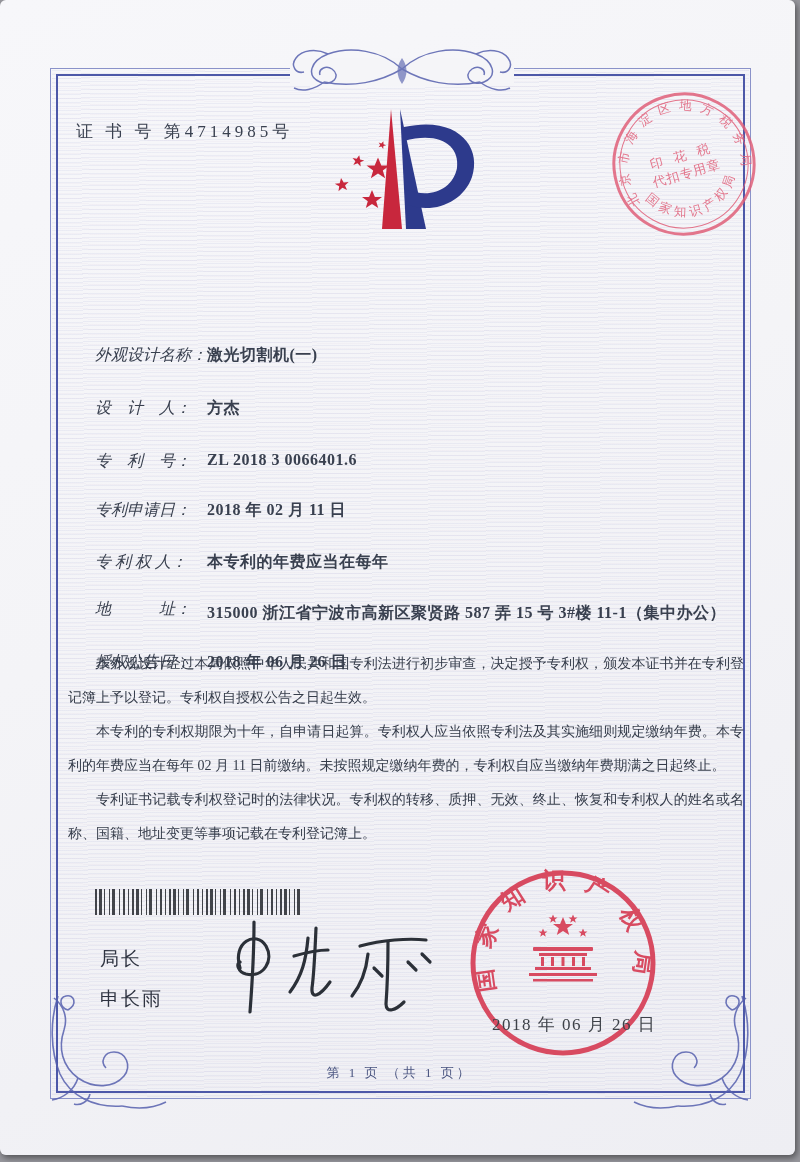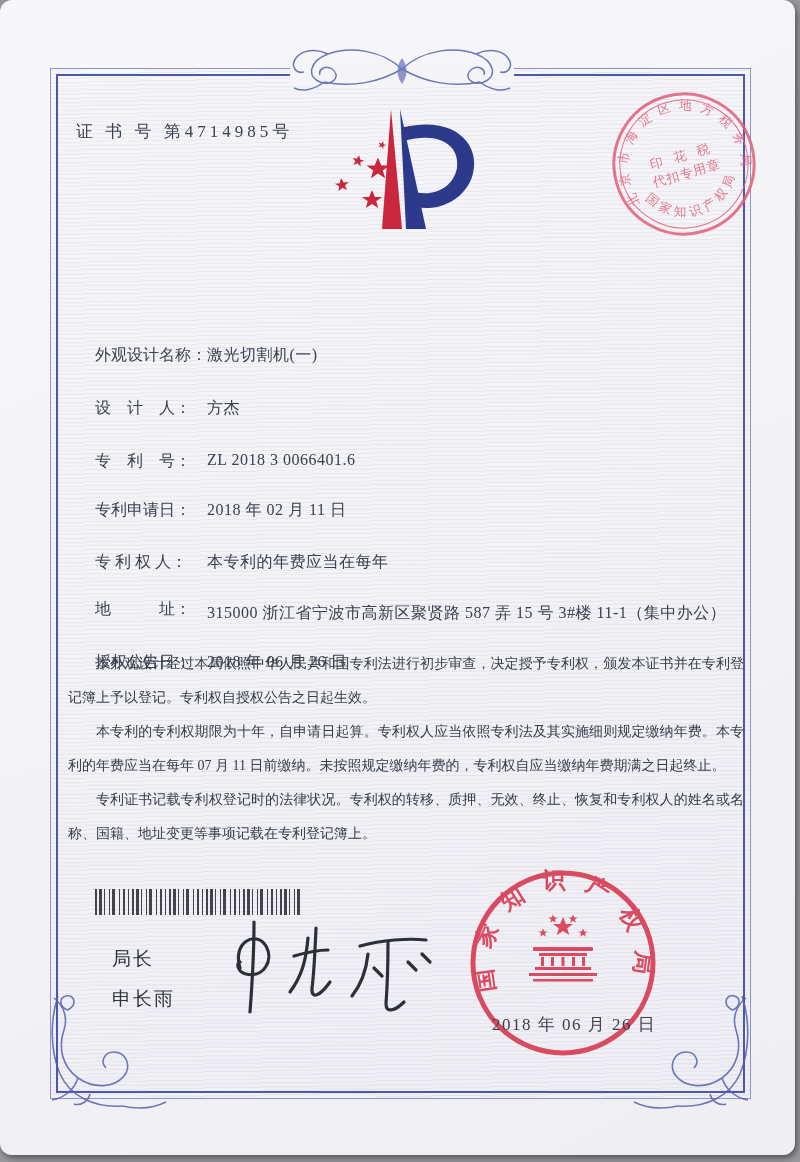--- a/index.html
+++ b/index.html
@@ -2,21 +2,21 @@
 <html><head>
 <meta charset="utf-8">
 <style>
   * { margin:0; padding:0; box-sizing:border-box; }
   html,body { width:800px; height:1162px; overflow:hidden; }
   body { background:#97979d; font-family:"Liberation Serif","DejaVu Serif",serif; }
   .photo { position:relative; width:800px; height:1162px; }
   .paper {
     position:absolute; left:0; top:0; right:5px; bottom:7px;
     background:linear-gradient(155deg,#f7f7fa 0%,#f4f4f7 45%,#eeeef3 100%);
-    border-radius:12px;
+    border-radius:6px;
     box-shadow:2px 3px 6px rgba(0,0,0,.45);
     overflow:hidden;
   }
   
   .guilloche {
     position:absolute; left:52px; top:70px; right:46px; bottom:58px;
     background:
       repeating-linear-gradient(179deg, rgba(130,140,200,.10) 0 1px, transparent 1px 4px),
       repeating-linear-gradient(181deg, rgba(180,140,190,.06) 0 1px, transparent 1px 5px);
     pointer-events:none;
@@ -35,22 +35,22 @@
     position:absolute; left:76px; top:120px;
     font-size:17px; letter-spacing:4px; color:#3a4150;
   }
   .logo { position:absolute; left:300px; top:100px; width:200px; height:142px; }
   .title {
     position:absolute; left:0; right:5px; top:236px; text-align:center;
     font-size:37px; font-weight:600; letter-spacing:7px; color:#2c3440;
   }
   .fields { position:absolute; left:95px; top:0; width:650px; font-size:16px; color:#39404f; }
   .frow { position:absolute; white-space:nowrap; }
-  .frow .lab { display:inline-block; width:112px; white-space:nowrap; vertical-align:top; }
-  .frow .val { display:inline-block; vertical-align:top; letter-spacing:.5px; }
+  .frow .lab { display:inline-block; width:112px; white-space:nowrap; vertical-align:top;font-style:italic; }
+  .frow .val { display:inline-block; vertical-align:top; letter-spacing:.5px;font-weight:bold; }
   .frow.wrap { white-space:normal; }
   .frow.wrap .val { width:535px; white-space:normal; line-height:27px; }
   .grant-no { position:absolute; left:360px; top:0; white-space:nowrap; }
   .body-text {
     position:absolute; left:68px; top:647px; width:676px;
     font-size:14px; line-height:34px; color:#353c4a;
     text-align:justify;
   }
   .body-text p { text-indent:2em; }
   .barcode {
@@ -58,21 +58,21 @@
     background:repeating-linear-gradient(90deg,
       #23262c 0 2px, transparent 2px 4px,
       #23262c 4px 7px, transparent 7px 9px,
       #23262c 9px 10px, transparent 10px 14px,
       #23262c 14px 15px, transparent 15px 17px,
       #23262c 17px 20px, transparent 20px 24px,
       #23262c 24px 25px, transparent 25px 28px,
       #23262c 28px 30px, transparent 30px 33px,
       #23262c 33px 34px, transparent 34px 37px);
   }
-  .signer { position:absolute; left:112px; top:946px; font-family:Liberation Mono, monospace; font-size:19px; color:#2e3340; }
+  .signer { position:absolute; left:100px; top:946px; font-family:Liberation Mono, monospace; font-size:19px; color:#2e3340; }
   .signer div { margin-bottom:14px; letter-spacing:2px; }
   .signature { position:absolute; left:212px; top:916px; }
   .seal { position:absolute; left:468px; top:868px; opacity:.9; }
   .seal-date { position:absolute; left:492px; top:1013px; font-size:17px; letter-spacing:1.5px; color:#3d4148; z-index:6; }
   .tax-stamp { position:absolute; left:608px; top:88px; transform:rotate(-16deg); opacity:.85; }
   .footer {
     position:absolute; left:50px; right:46px; top:1064px; text-align:center;
     font-size:13px; letter-spacing:3px; color:#4a5580;
   }
 </style>
@@ -180,21 +180,21 @@
       <div class="frow wrap" style="top:599px">
         <span class="lab">地　　　址：</span><span class="val">315000 浙江省宁波市高新区聚贤路 587 弄 15 号 3#楼 11-1（集中办公）</span>
       </div>
       <div class="frow" style="top:652px">
         <span class="lab">授权公告日：</span><span class="val">2018 年 06 月 26 日</span>
       </div>
     </div>
 
     <div class="body-text">
       <p>本外观设计经过本局依照中华人民共和国专利法进行初步审查，决定授予专利权，颁发本证书并在专利登记簿上予以登记。专利权自授权公告之日起生效。</p>
-      <p>本专利的专利权期限为十年，自申请日起算。专利权人应当依照专利法及其实施细则规定缴纳年费。本专利的年费应当在每年 07 月 11 日前缴纳。未按照规定缴纳年费的，专利权自应当缴纳年费期满之日起终止。</p>
+      <p>本专利的专利权期限为十年，自申请日起算。专利权人应当依照专利法及其实施细则规定缴纳年费。本专利的年费应当在每年 02 月 11 日前缴纳。未按照规定缴纳年费的，专利权自应当缴纳年费期满之日起终止。</p>
       <p>专利证书记载专利权登记时的法律状况。专利权的转移、质押、无效、终止、恢复和专利权人的姓名或名称、国籍、地址变更等事项记载在专利登记簿上。</p>
     </div>
 
     <div class="barcode"></div>
 
     <div class="signer">
       <div>局长</div>
       <div>申长雨</div>
     </div>
 
@@ -235,15 +235,16 @@
         <rect x="-1.5" y="-6" width="3" height="9"></rect>
         <rect x="9" y="-6" width="3" height="9"></rect>
         <rect x="19" y="-6" width="3" height="9"></rect>
         <rect x="-28" y="4" width="56" height="3"></rect>
         <rect x="-34" y="10" width="68" height="3"></rect>
         <rect x="-30" y="16" width="60" height="2.5"></rect>
       </g>
     </svg>
     <div class="seal-date">2018 年 06 月 26 日</div>
 
+    <div class="footer">第 1 页 （共 1 页）</div>
 
   </div>
 </div>
 
 </body></html>

